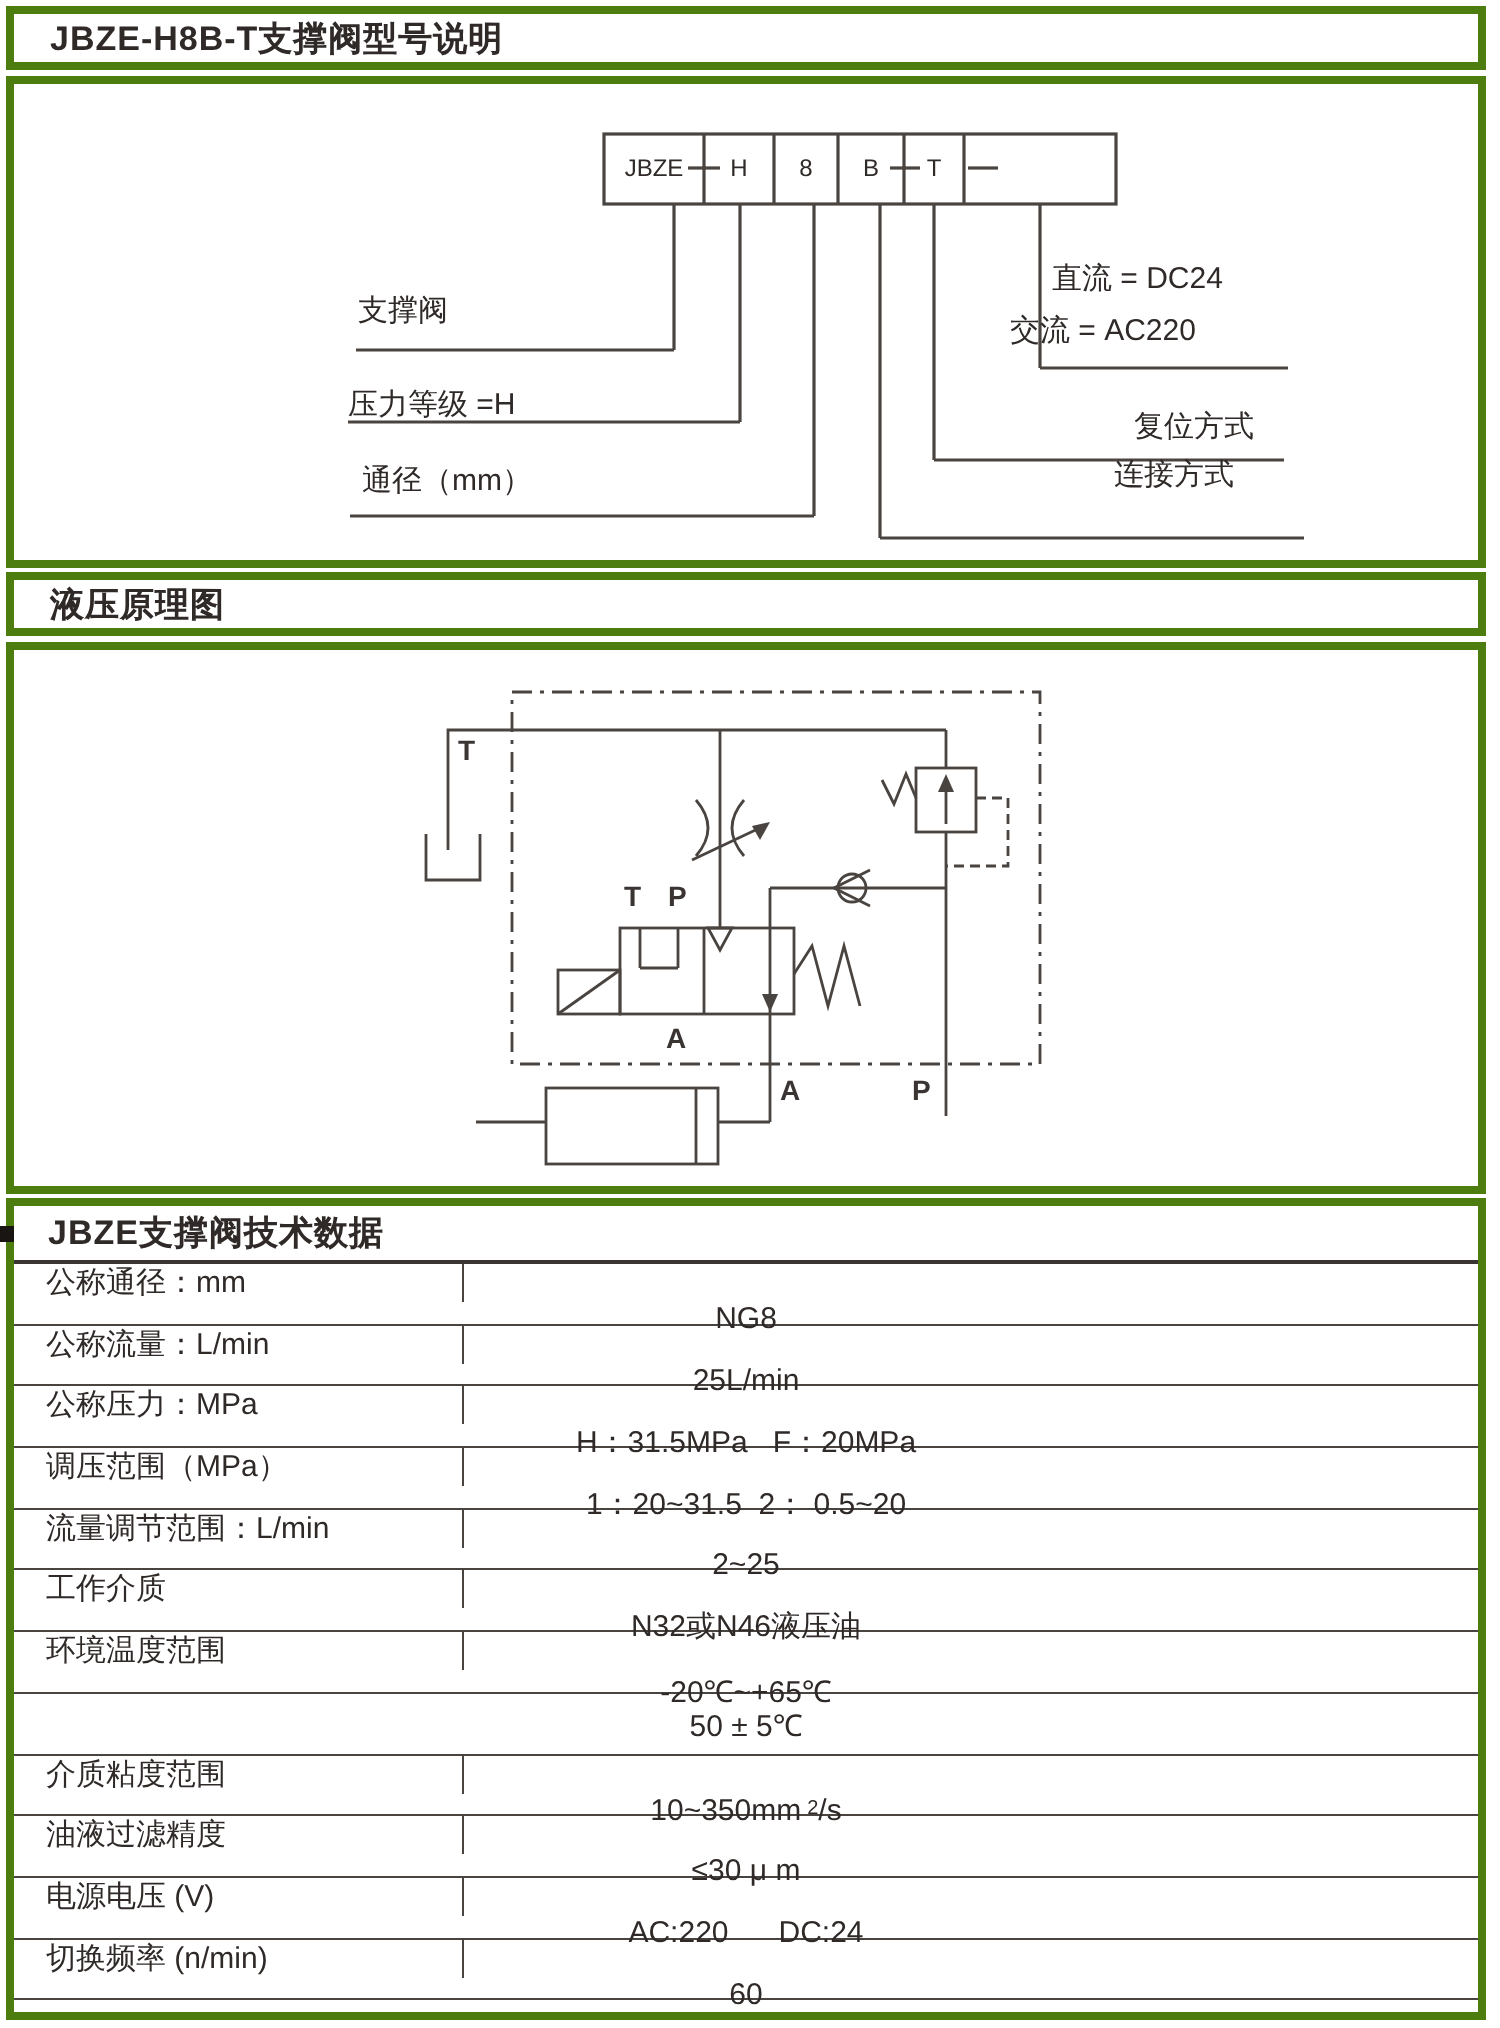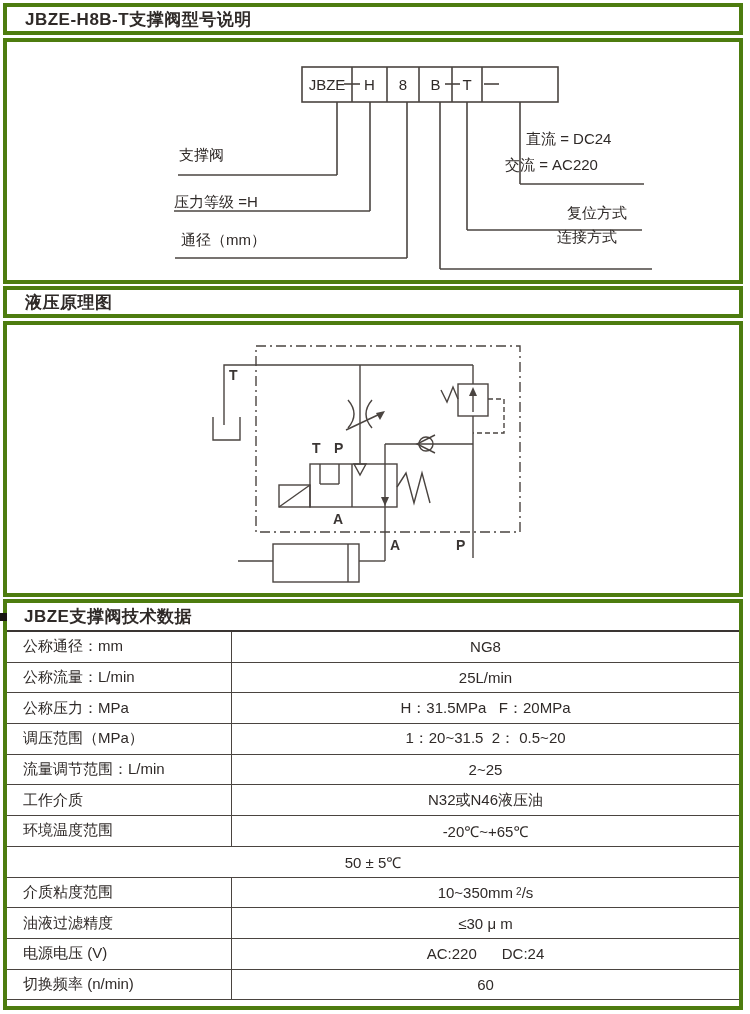--- a/index.html
+++ b/index.html
@@ -11,28 +11,28 @@
   }
   .sec { position:absolute; box-sizing:border-box; border:4px solid #4d7c0f; background:#fff; }
   .sec-title {
     font-weight:bold; font-size:17px; letter-spacing:0.5px;
     display:flex; align-items:center; padding-left:18px;
   }
   .abs { position:absolute; white-space:nowrap; }
   .lbl15 { font-size:15px; }
   svg { position:absolute; left:0; top:0; }
   .cellTxt { position:absolute; top:25px; height:35px; line-height:35px;
-             text-align:center; font-size:15px; }
+             text-align:center; font-size:12px; }
   
   .tbl-header {
     height:27px; border-bottom:2px solid #3a3533;
     font-weight:bold; font-size:17px; letter-spacing:0.5px;
     display:flex; align-items:center; padding-left:17px;
   }
-  .tbl-row { display:flex; height:29.7px; border-bottom:1.5px solid #4a4440; }
+  .tbl-row { display:flex; height:29.7px; border-bottom:1.5px solid #4a4440;flex-direction:column; }
   .tbl-row .cell { display:flex; align-items:center; font-size:15px; }
   .cell.label { width:208px; border-right:1.5px solid #4a4440; padding-left:16px; }
   .cell.value { flex:1; justify-content:center; white-space:pre; }
   .sup { vertical-align:super; font-size:10px; margin-left:3px; line-height:0; }
   .bullet { position:absolute; left:0; top:613px; width:7px; height:8px; background:#191512; }
   .port { position:absolute; font-size:14px; font-weight:bold; color:#3a3533; }
 </style>
 </head>
 <body>
 

